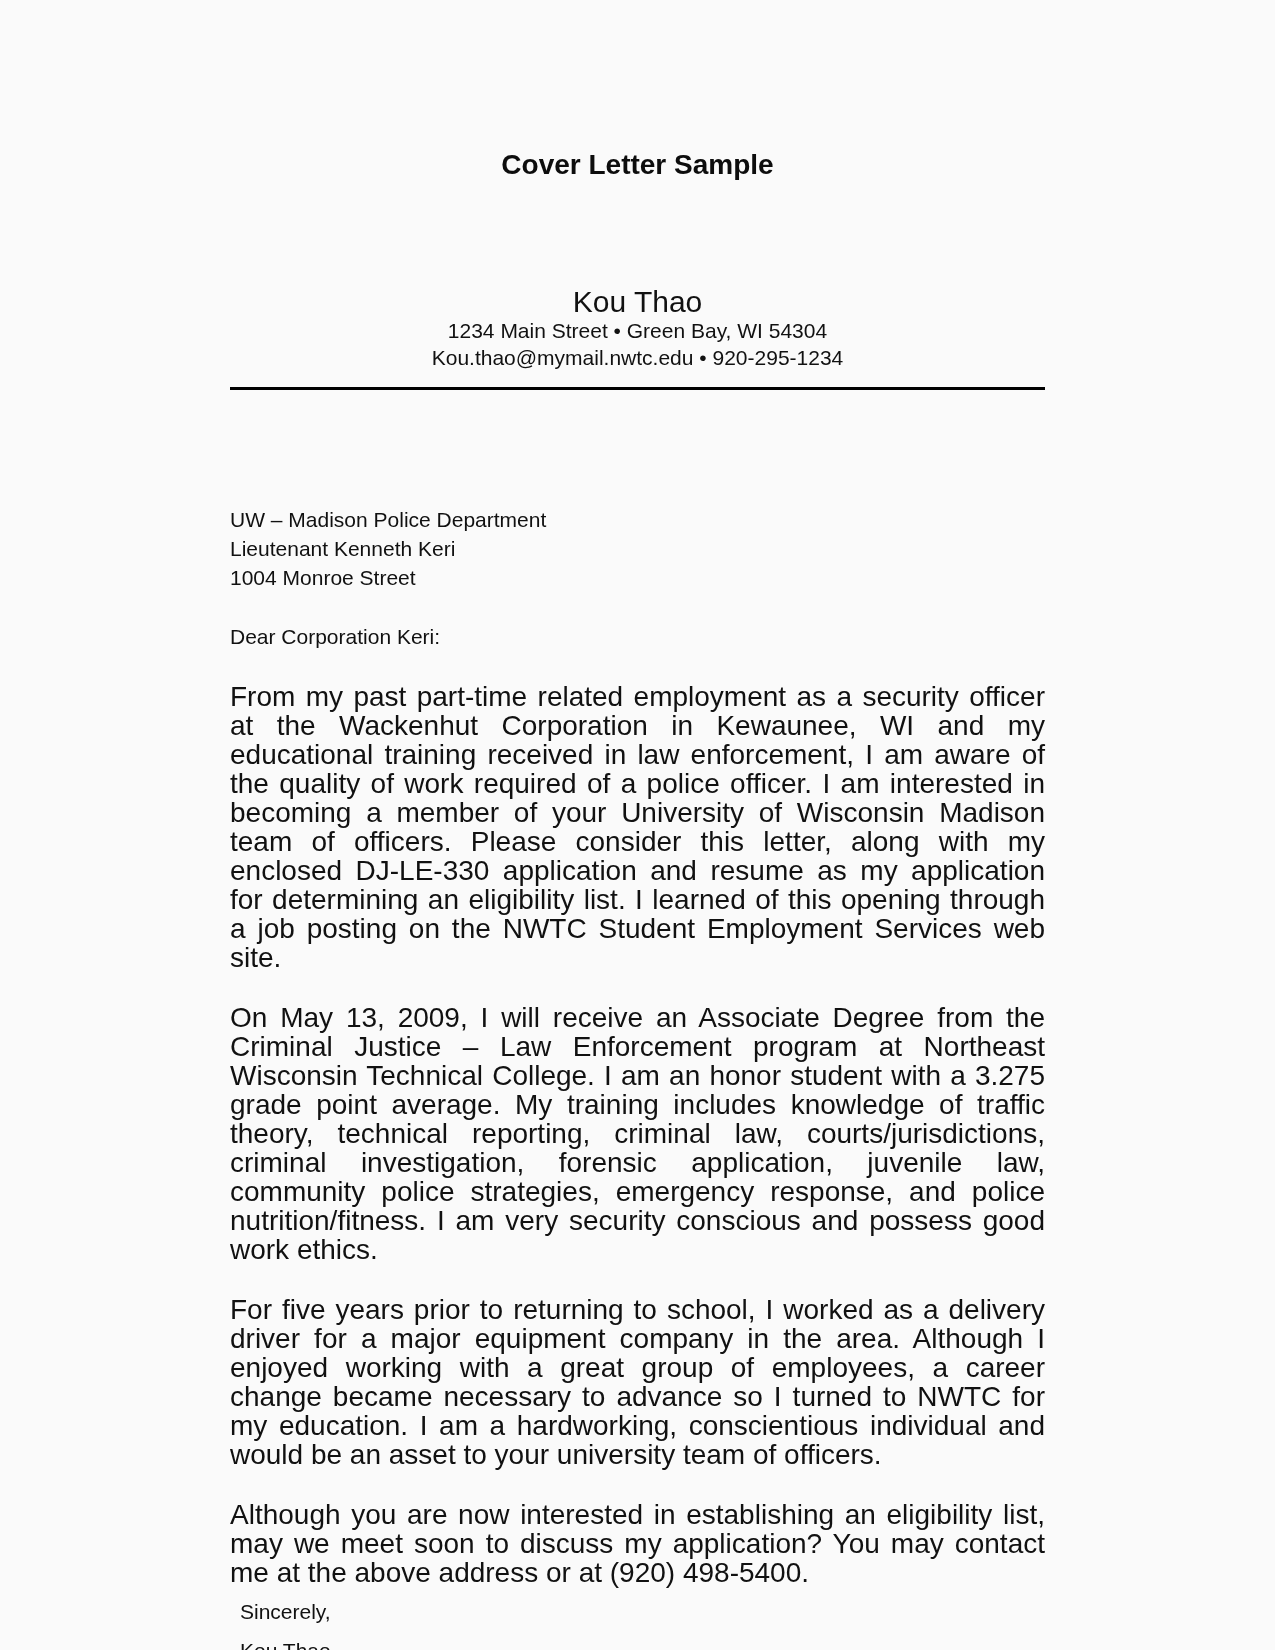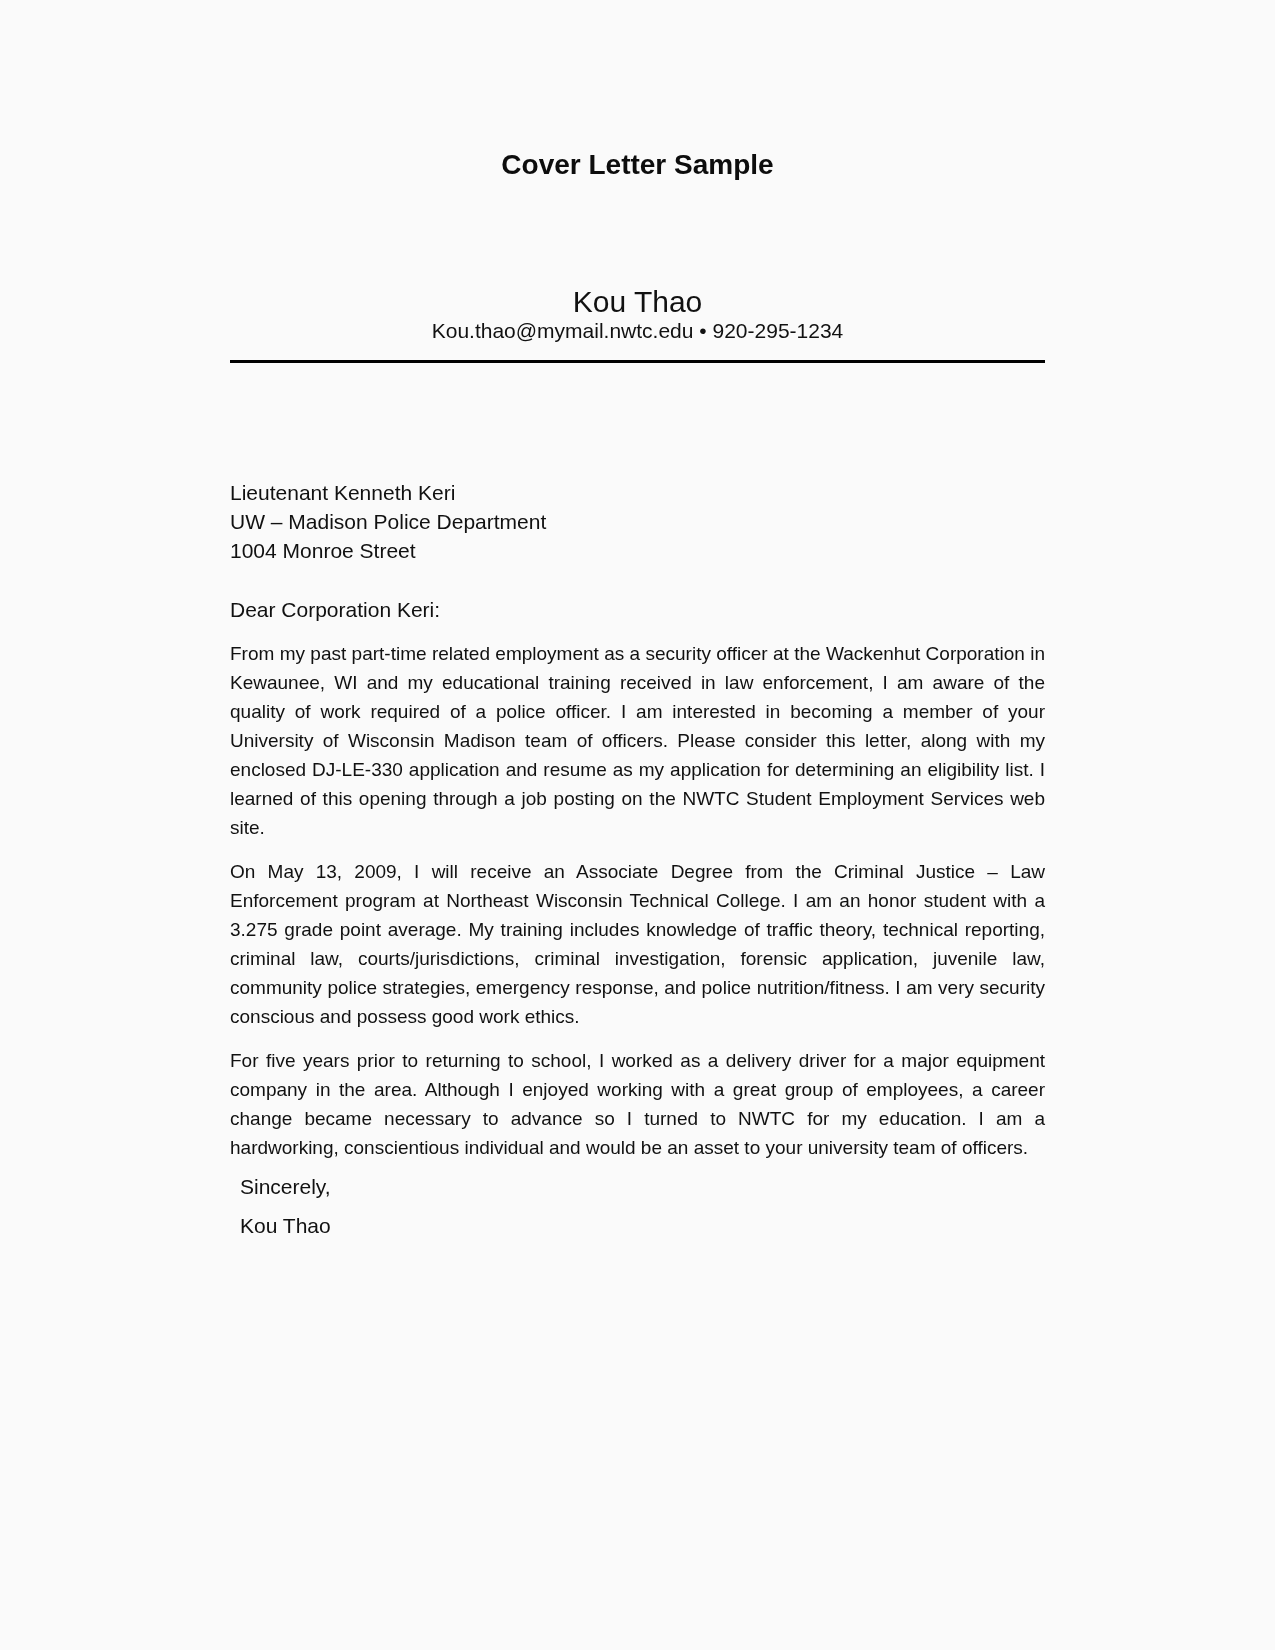--- a/index.html
+++ b/index.html
@@ -50,59 +50,61 @@
     margin-top: 115px;
     font-size: 21px;
     line-height: 29px;
   }
   .salutation {
     margin: 30px 0 0 0;
     font-size: 21px;
     line-height: 29px;
   }
   .body-para {
-    margin: 15px 0 0 0;
-    font-size: 19px;
+    margin: 31px 0 0 0;
+    font-size: 28px;
     line-height: 29px;
     text-align: justify;
   }
   .closing p {
     margin: 10px;
     font-size: 21px;
     line-height: 29px;
   }
   .valediction { margin-top: 25px; }
   .signature   { margin-top: 32px; }
 </style>
 </head>
 <body>
 
 <div class="page">
 
   <h1 class="doc-title">Cover Letter Sample</h1>
 
   <header class="letterhead">
     <div class="sender-name">Kou Thao</div>
+    <div class="contact-line">1234 Main Street • Green Bay, WI 54304</div>
     <div class="contact-line">Kou.thao@mymail.nwtc.edu • 920-295-1234</div>
     <div class="lh-rule"></div>
   </header>
 
   <div class="recipient">
+    <div>UW – Madison Police Department</div>
     <div>Lieutenant Kenneth Keri</div>
-    <div>UW – Madison Police Department</div>
     <div>1004 Monroe Street</div>
   </div>
 
   <p class="salutation">Dear Corporation Keri:</p>
 
   <p class="body-para">From my past part-time related employment as a security officer at the Wackenhut Corporation in Kewaunee, WI and my educational training received in law enforcement, I am aware of the quality of work required of a police officer. I am interested in becoming a member of your University of Wisconsin Madison team of officers. Please consider this letter, along with my enclosed DJ-LE-330 application and resume as my application for determining an eligibility list. I learned of this opening through a job posting on the NWTC Student Employment Services web site.</p>
 
   <p class="body-para">On May 13, 2009, I will receive an Associate Degree from the Criminal Justice – Law Enforcement program at Northeast Wisconsin Technical College. I am an honor student with a 3.275 grade point average. My training includes knowledge of traffic theory, technical reporting, criminal law, courts/jurisdictions, criminal investigation, forensic application, juvenile law, community police strategies, emergency response, and police nutrition/fitness. I am very security conscious and possess good work ethics.</p>
 
   <p class="body-para">For five years prior to returning to school, I worked as a delivery driver for a major equipment company in the area. Although I enjoyed working with a great group of employees, a career change became necessary to advance so I turned to NWTC for my education. I am a hardworking, conscientious individual and would be an asset to your university team of officers.</p>
 
+  <p class="body-para">Although you are now interested in establishing an eligibility list, may we meet soon to discuss my application? You may contact me at the above address or at (920) 498-5400.</p>
 
   <div class="closing">
     <p class="valediction">Sincerely,</p>
     <p class="signature">Kou Thao</p>
   </div>
 
 </div>
 
 </body></html>

